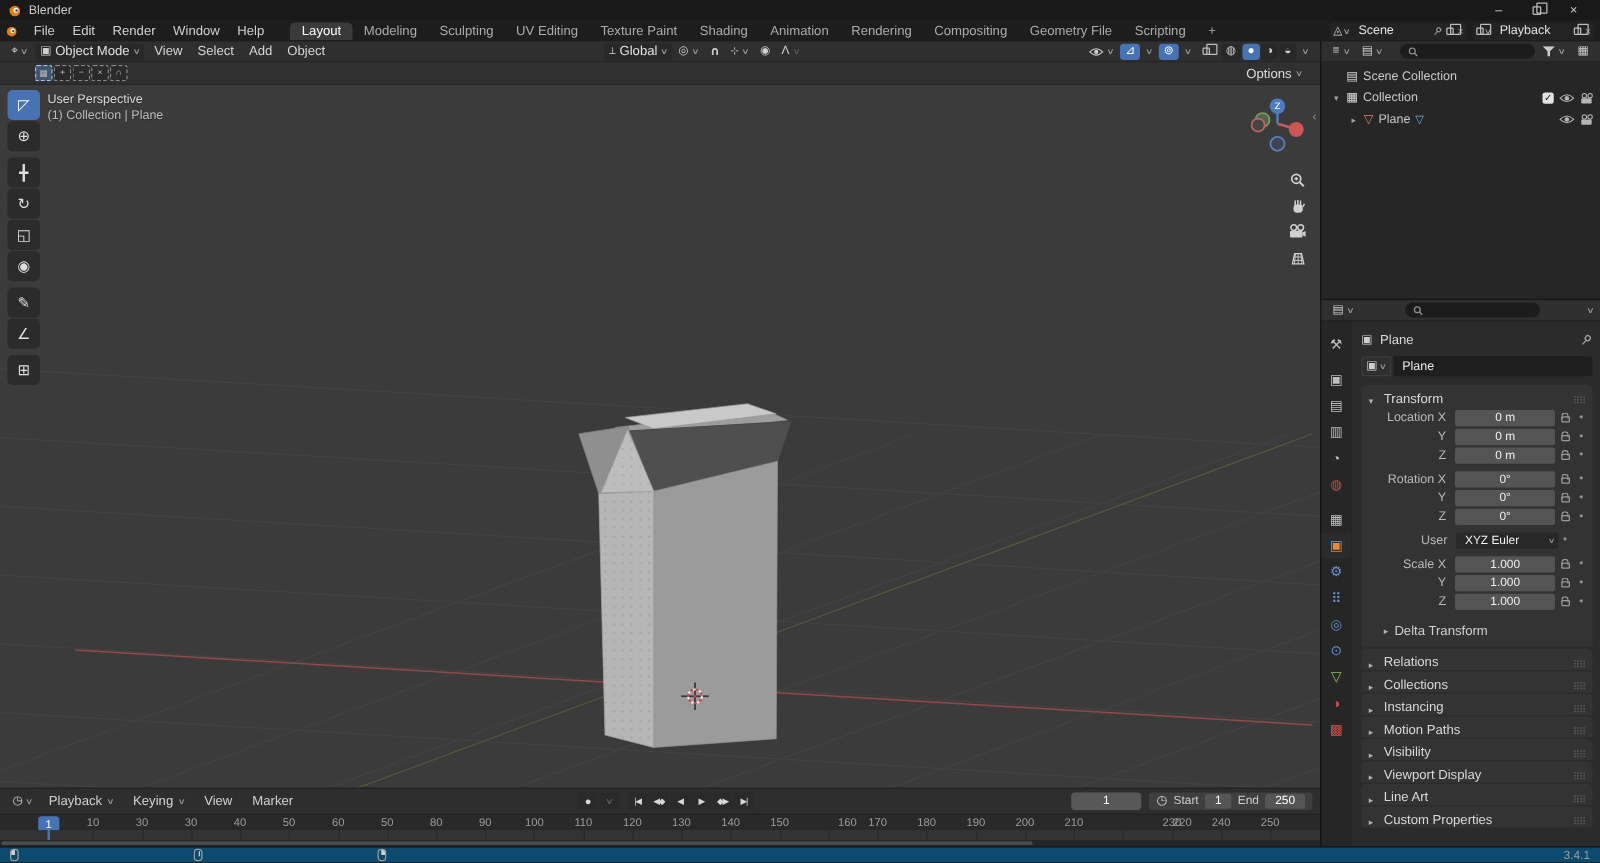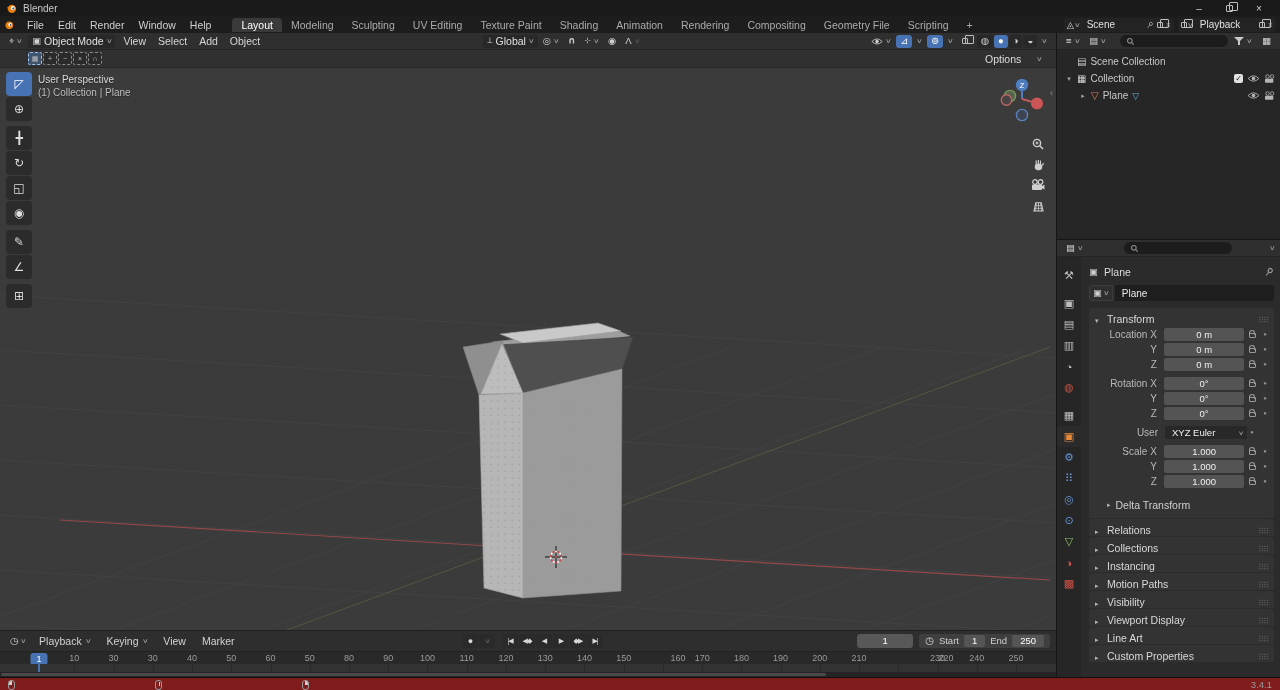--- a/index.html
+++ b/index.html
@@ -43,21 +43,21 @@
   .dbl-sq{position:relative;width:7px;height:7px;border:1px solid #bdbdbd;border-radius:1px;display:inline-block}
   .dbl-sq::after{content:"";position:absolute;left:2px;top:-4px;width:7px;height:7px;border:1px solid #bdbdbd;border-radius:1px}
 
   
   .viewport{position:relative;flex:1;background:#3b3b3b;overflow:hidden}
   .scene-svg{position:absolute;left:0;top:0}
   .toolopts{position:absolute;left:0;top:0;width:100%;height:18px;background:#303030;border-bottom:1px solid #272727;display:flex;align-items:center;padding:0 8px}
   .selmodes{display:flex;gap:1px;margin-left:20px}
   .selmode{width:14px;height:13px;border:1px dashed #8a8a8a;border-radius:2px;background:#2a2a2a;display:flex;align-items:center;justify-content:center;font-size:7px;color:#bbb}
   .selmode.active{border-color:#9ec1ef;background:#41556f}
-  .options-btn{margin-left:auto;display:flex;align-items:center;gap:16px;color:#dcdcdc;font-size:10.5px;padding:0 6px}
+  .options-btn{margin-left:auto;display:flex;align-items:center;gap:4px;color:#dcdcdc;font-size:10.5px;padding:0 6px}
   .vp-text{position:absolute;left:38px;top:23px;font-size:10px;color:#d9d9d9;text-shadow:0 1px 1px rgba(0,0,0,.4);line-height:13px}
   .vp-text .l2{color:#bdbdbd}
   .toolbar{position:absolute;left:6px;top:22px;width:26px;display:flex;flex-direction:column;gap:1px}
   .tool{width:26px;height:24px;background:#2b2b2b;border-radius:4px;display:flex;align-items:center;justify-content:center;font-size:12px;color:#dedede}
   .tool.active{background:#4772b3;color:#fff}
   .tool.gapafter{margin-bottom:4px}
   .navbtn{position:absolute;right:8px;width:20px;height:20px;border-radius:50%;display:flex;align-items:center;justify-content:center}
   .gizmo{position:absolute;right:10px;top:26px}
   .side-collapse{position:absolute;right:3px;top:38px;color:#9b9b9b;font-size:9px}
 
@@ -120,21 +120,21 @@
   .tl-ruler{height:14px;background:#292929;position:relative;border-top:1px solid #222;overflow:hidden}
   .tick{position:absolute;top:1px;transform:translateX(-50%);color:#9a9a9a;font-size:9px}
   .playhead-pill{position:absolute;top:1px;width:17px;height:12px;background:#4772b3;border-radius:3px;color:#fff;font-size:9px;display:flex;align-items:center;justify-content:center;transform:translateX(-50%)}
   .tl-track{height:8px;background:#333;position:relative;overflow:hidden}
   .tickline{position:absolute;top:0;bottom:0;width:1px;background:#2a2a2a}
   .playline{position:absolute;top:0;bottom:0;width:2px;background:#4772b3;transform:translateX(-50%)}
   .tl-scroll{height:5px;background:#252525;position:relative}
   .tl-scroll .handle{position:absolute;left:1px;right:230px;top:1px;bottom:1px;background:#4a4a4a;border-radius:2px}
 
   
-  .statusbar{height:13px;background:#7f1d1d;border-top:1px solid #101010;display:flex;align-items:flex-end;padding:0 8px;gap:4px;font-size:9px;color:#8d8d8d}
+  .statusbar{height:13px;background:#0c4a6e;border-top:1px solid #101010;display:flex;align-items:center;padding:0 8px;gap:4px;font-size:9px;color:#8d8d8d}
   .mouse{width:7px;height:10px;border:1px solid #9a9a9a;border-radius:3px;position:relative;display:inline-block}
   .mouse i{position:absolute;background:#cfcfcf}
   .mouse.left i{left:0;top:0;width:3px;height:4px;border-radius:2px 0 0 0}
   .mouse.middle i{left:2.5px;top:1px;width:1.5px;height:4px}
   .mouse.right i{right:0;top:0;width:3px;height:4px;border-radius:0 2px 0 0}
   .msep{width:132px}
   .statusbar .ver{margin-left:auto;color:#9a9a9a;font-size:9.5px}
 </style>
 </head>
 <body>

